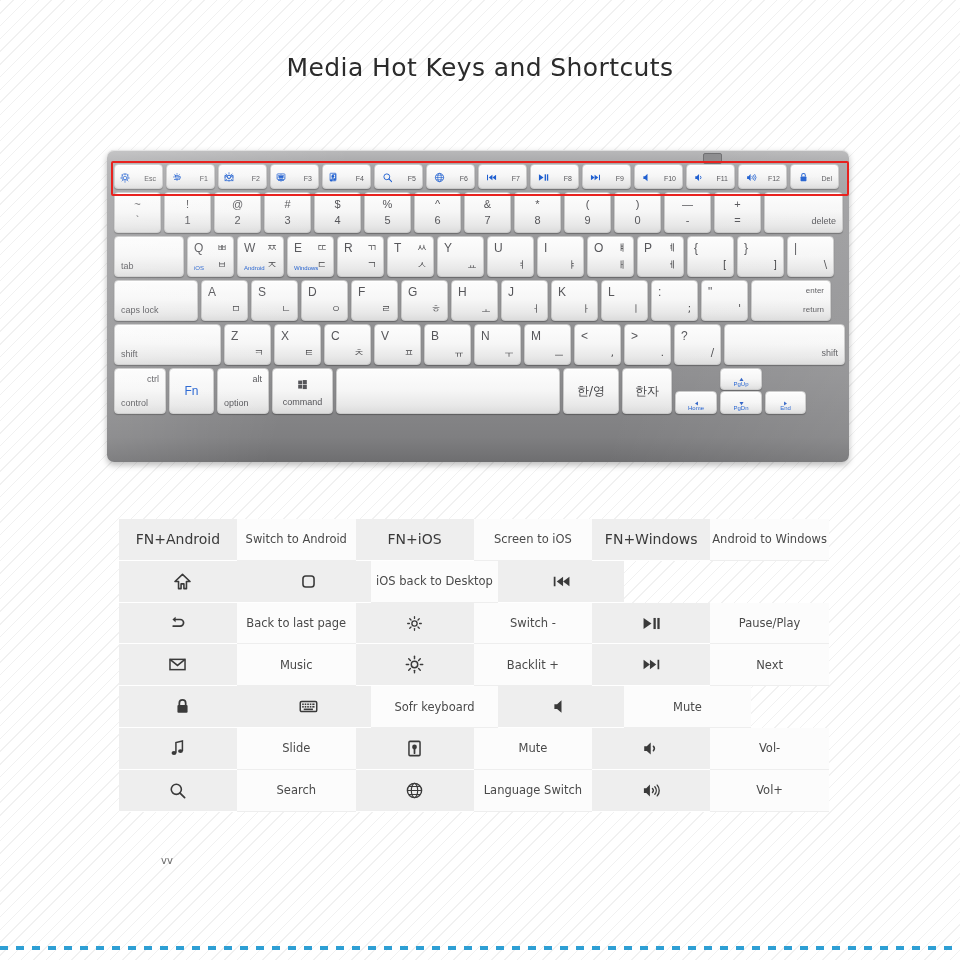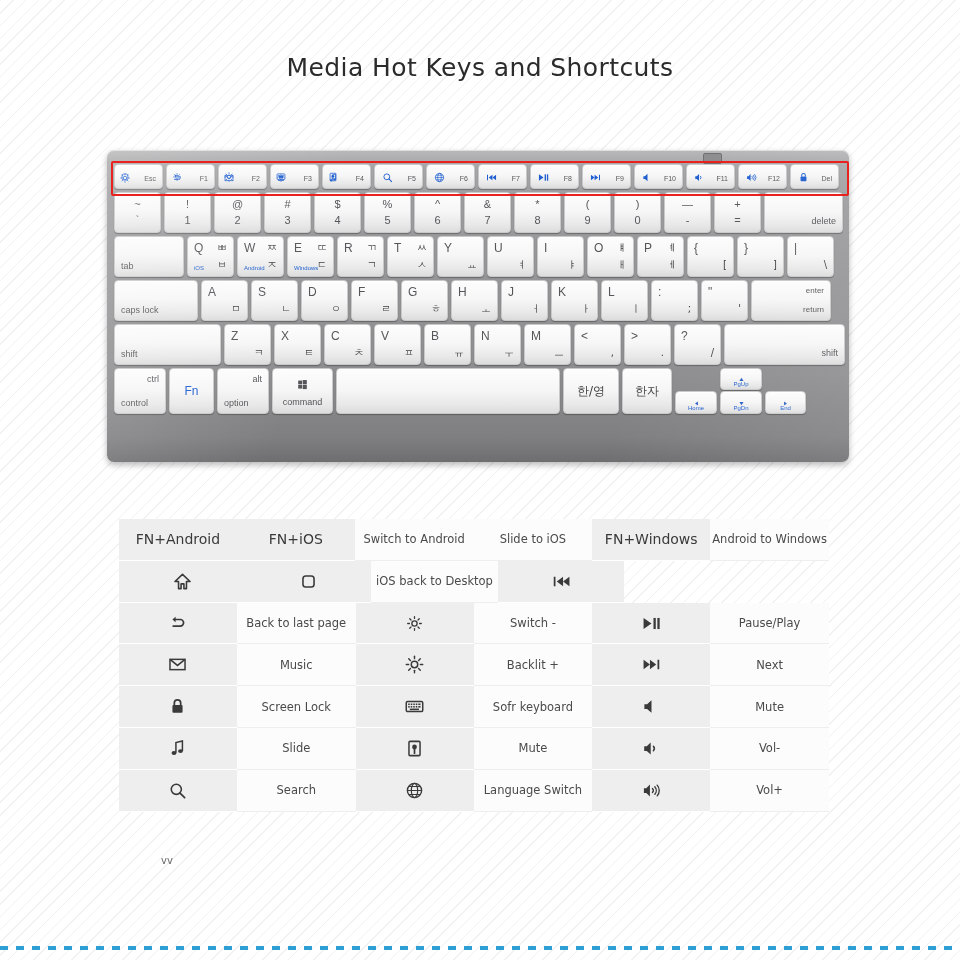--- a/index.html
+++ b/index.html
@@ -562,23 +562,23 @@
         </div>
 
     </div>
     <div class="fn-highlight"></div>
   </div>
 </div>
 
 <div class="tbl">
   <div class="trow hdr" id="tbl-hdr">
       <div class="cell c-ico">FN+Android</div>
+      <div class="cell c-lbl">Switch to Android</div>
       <div class="cell c-ico">FN+iOS</div>
-      <div class="cell c-lbl">Switch to Android</div>
-      <div class="cell c-lbl">Slide to iOS</div>
+      <div class="cell c-lbl">Screen to iOS</div>
       <div class="cell c-ico">FN+Windows</div>
       <div class="cell c-lbl">Android to Windows</div>
     </div>
   <div id="tbl-body">
       <div class="trow">
         <div class="cell c-ico">
           <span class="ico"><svg class="ico" width="19" height="19" viewBox="0 0 24 24" style="color:#3a3a3a">
               <path d="M12 3 L21.5 12 H17 V21 H13.8 V15 H10.2 V21 H7 V12 H2.5 Z" fill="none" stroke="currentColor" stroke-width="2" stroke-linejoin="round"></path>
             </svg></span>
         </div>
@@ -662,21 +662,20 @@
         </div>
         <div class="cell c-lbl">Next</div>
       </div>
       <div class="trow">
         <div class="cell c-ico">
           <span class="ico"><svg class="ico" width="19" height="19" viewBox="0 0 24 24" style="color:#3a3a3a">
               <path d="M8 10 V7.5 a4 4 0 0 1 8 0 V10" fill="none" stroke="currentColor" stroke-width="2.2"></path>
               <rect x="5.6" y="10" width="12.8" height="10" rx="1.3" fill="currentColor"></rect>
             </svg></span>
         </div>
-        <div class="cell c-lbl">Screen Lock</div>
         <div class="cell c-ico">
           <span class="ico"><svg class="ico" width="19" height="19" viewBox="0 0 24 24" style="color:#3a3a3a">
               <rect x="1.6" y="5.6" width="20.8" height="12.8" rx="1.8" fill="none" stroke="currentColor" stroke-width="1.9"></rect>
               <g fill="currentColor">
                 <rect x="4" y="8.2" width="2" height="2"></rect>
                 <rect x="7.2" y="8.2" width="2" height="2"></rect>
                 <rect x="10.4" y="8.2" width="2" height="2"></rect>
                 <rect x="13.6" y="8.2" width="2" height="2"></rect>
                 <rect x="16.8" y="8.2" width="2.8" height="2"></rect>
                 <rect x="4" y="11.4" width="2" height="2"></rect>

